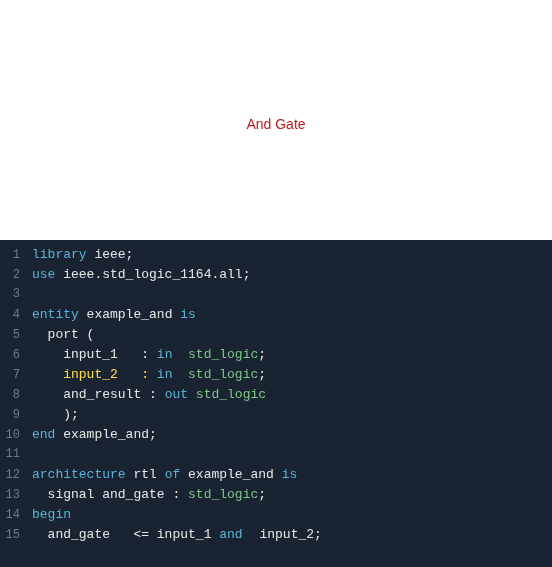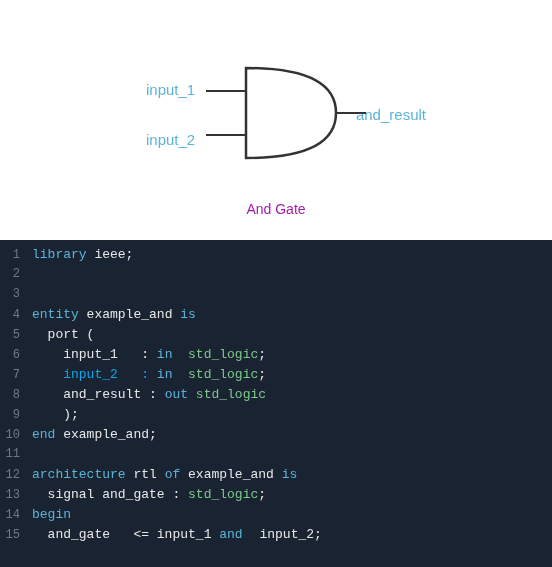--- a/index.html
+++ b/index.html
@@ -60,21 +60,21 @@
     .gate-svg {
       position: absolute;
       left: 90px;
       top: 20px;
     }
 
     
     .gate-title {
       margin-top: 8px;
       font-size: 14px;
-      color: #a21caf;
+      color: #b91c1c;
       text-align: right;
     }
 
     
     .code-section {
       width: 100%;
       background: #1a2332;
       padding: 6px 0;
       font-family: 'Courier New', Courier, monospace;
       font-size: 13px;
@@ -99,67 +99,51 @@
 
     .code-text {
       color: #e8e8e8;
       white-space: pre;
     }
   </style>
 </head>
 <body>
 
 <div class="diagram-section">
-  <div class="gate-container">
-
-    <span class="input-label input-1-label">input_1</span>
-    <span class="input-label input-2-label">input_2</span>
-
-    <span class="output-label">and_result</span>
-
-    <svg class="gate-svg" width="180" height="120" viewBox="0 0 180 120">
-
-      <line x1="0" y1="38" x2="40" y2="38" stroke="#333" stroke-width="2"></line>
-      <line x1="0" y1="82" x2="40" y2="82" stroke="#333" stroke-width="2"></line>
-
-      <line x1="130" y1="60" x2="160" y2="60" stroke="#333" stroke-width="2"></line>
-
-      <path d="M40,15 L40,105 Q130,105 130,60 Q130,15 40,15 Z" fill="none" stroke="#333" stroke-width="2.5"></path>
-    </svg>
-  </div>
   <div class="gate-title">And Gate</div>
 </div>
 
 <div class="code-section" id="code-block">
 <div class="code-line">
       <span class="line-number">1</span>
       <span class="code-text"><span style="color: rgb(91, 180, 216); margin-top: 7px;">library</span><span style="color: rgb(232, 232, 232);"> ieee;</span></span>
     </div>
     <div class="code-line">
       <span class="line-number">2</span>
+      <span class="code-text"><span style="color: rgb(91, 180, 216);">use</span><span style="color: rgb(232, 232, 232);"> ieee.std_logic_1164.all;</span></span>
     </div>
     <div class="code-line">
       <span class="line-number">3</span>
       <span class="code-text"></span>
     </div>
     <div class="code-line">
       <span class="line-number">4</span>
       <span class="code-text"><span style="color: rgb(91, 180, 216);">entity</span><span style="color: rgb(232, 232, 232);"> example_and </span><span style="color: rgb(91, 180, 216);">is</span></span>
     </div>
     <div class="code-line">
       <span class="line-number">5</span>
       <span class="code-text"><span style="color: rgb(232, 232, 232);">  port (</span></span>
     </div>
     <div class="code-line">
       <span class="line-number">6</span>
       <span class="code-text"><span style="color: rgb(232, 232, 232);">    input_1   : </span><span style="color: rgb(91, 180, 216);">in</span><span style="color: rgb(232, 232, 232);">  </span><span style="color: rgb(126, 200, 138);">std_logic</span><span style="color: rgb(232, 232, 232);">;</span></span>
     </div>
     <div class="code-line">
       <span class="line-number">7</span>
-      <span class="code-text"><span style="color: #0ea5e9;">    input_2   : </span><span style="color: rgb(91, 180, 216);">in</span><span style="color: rgb(232, 232, 232);">  </span><span style="color: rgb(126, 200, 138);">std_logic</span><span style="color: rgb(232, 232, 232);">;</span></span>
+      <span class="code-text"><span style="color: #fde047;">    input_2   : </span><span style="color: rgb(91, 180, 216);">in</span><span style="color: rgb(232, 232, 232);">  </span><span style="color: rgb(126, 200, 138);">std_logic</span><span style="color: rgb(232, 232, 232);">;</span></span>
     </div>
     <div class="code-line">
       <span class="line-number">8</span>
       <span class="code-text"><span style="color: rgb(232, 232, 232);">    and_result : </span><span style="color: rgb(91, 180, 216);">out</span><span style="color: rgb(232, 232, 232);"> </span><span style="color: rgb(126, 200, 138);">std_logic</span></span>
     </div>
     <div class="code-line">
       <span class="line-number">9</span>
       <span class="code-text"><span style="color: rgb(232, 232, 232);">    );</span></span>
     </div>
     <div class="code-line">

